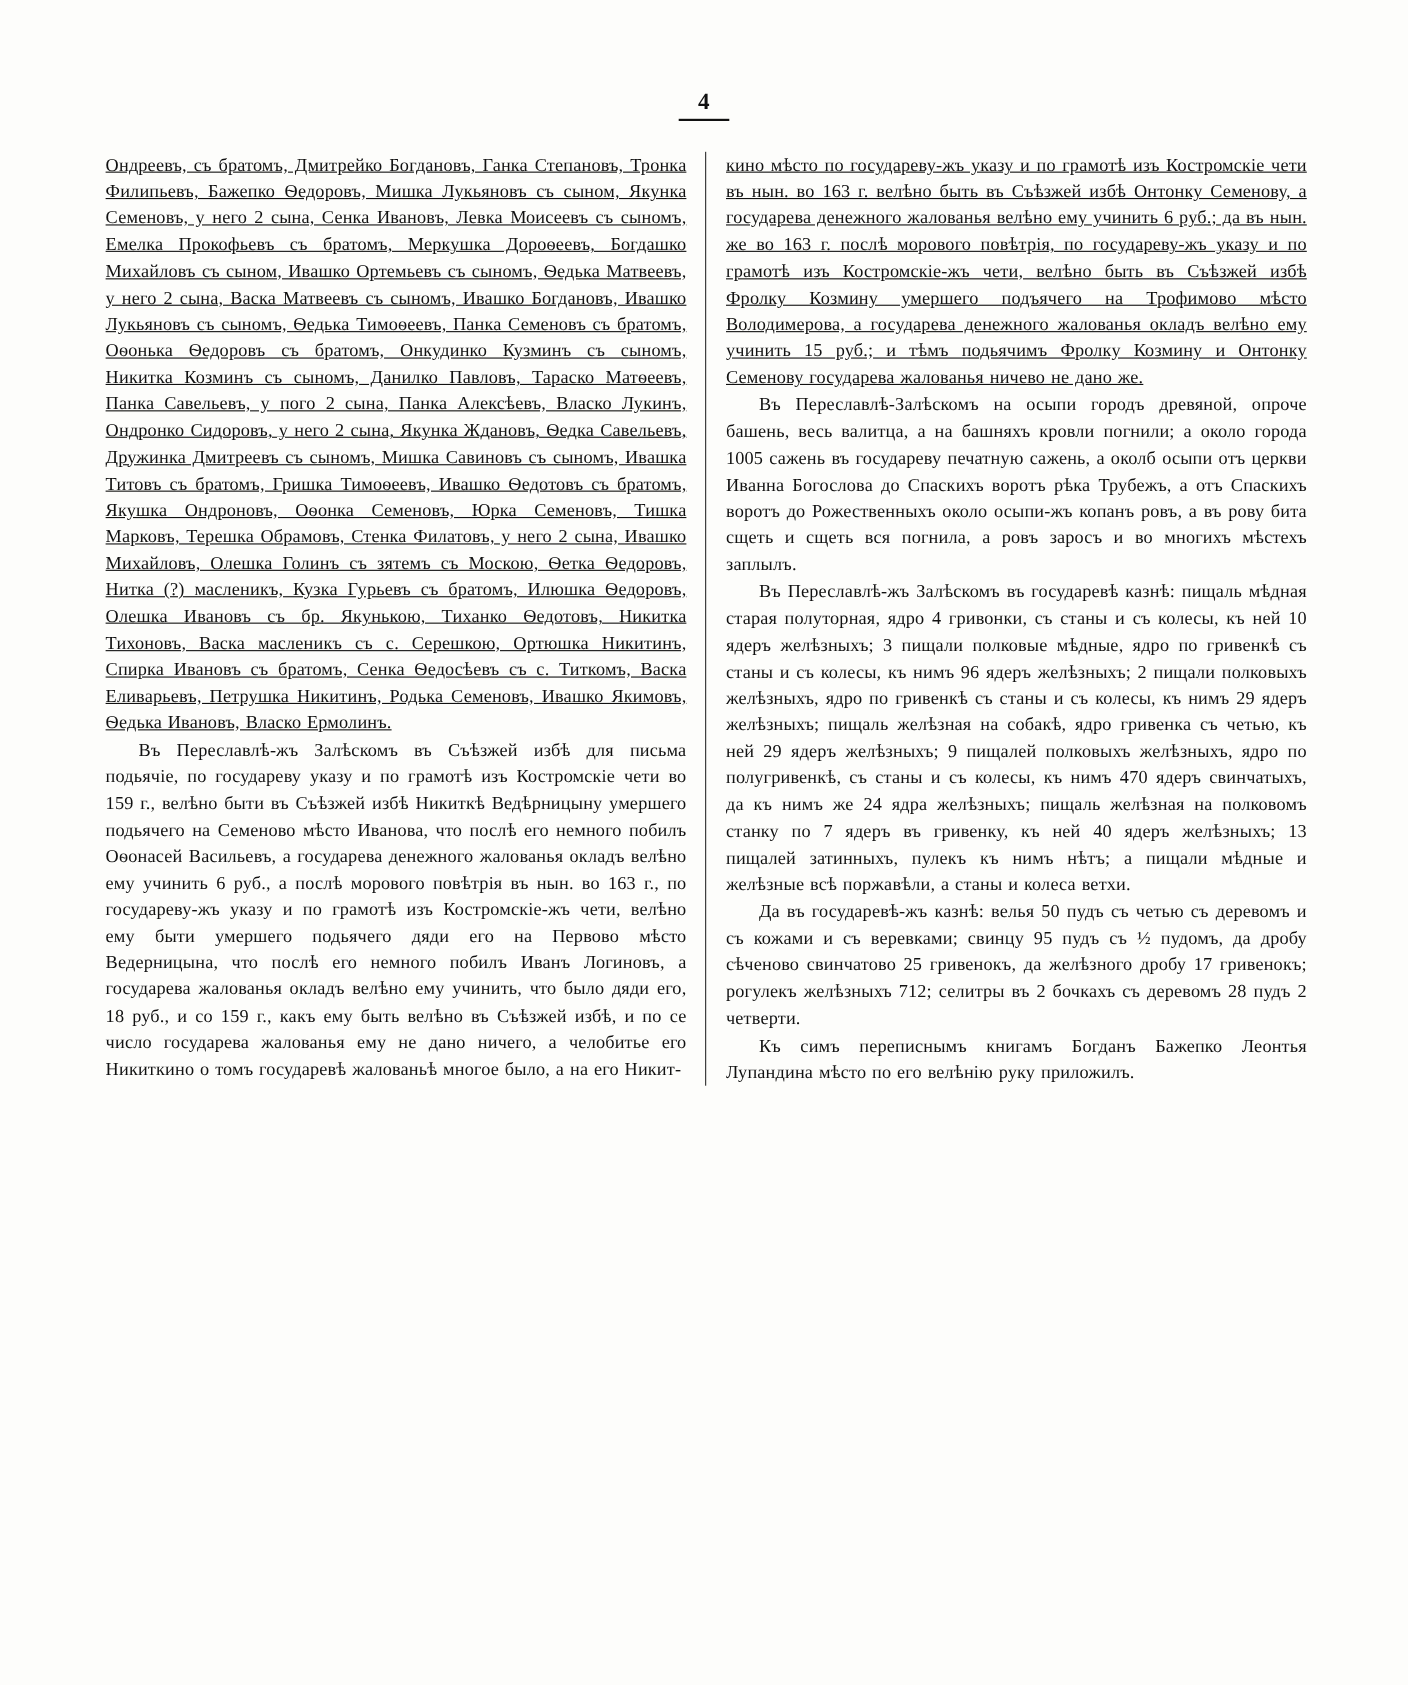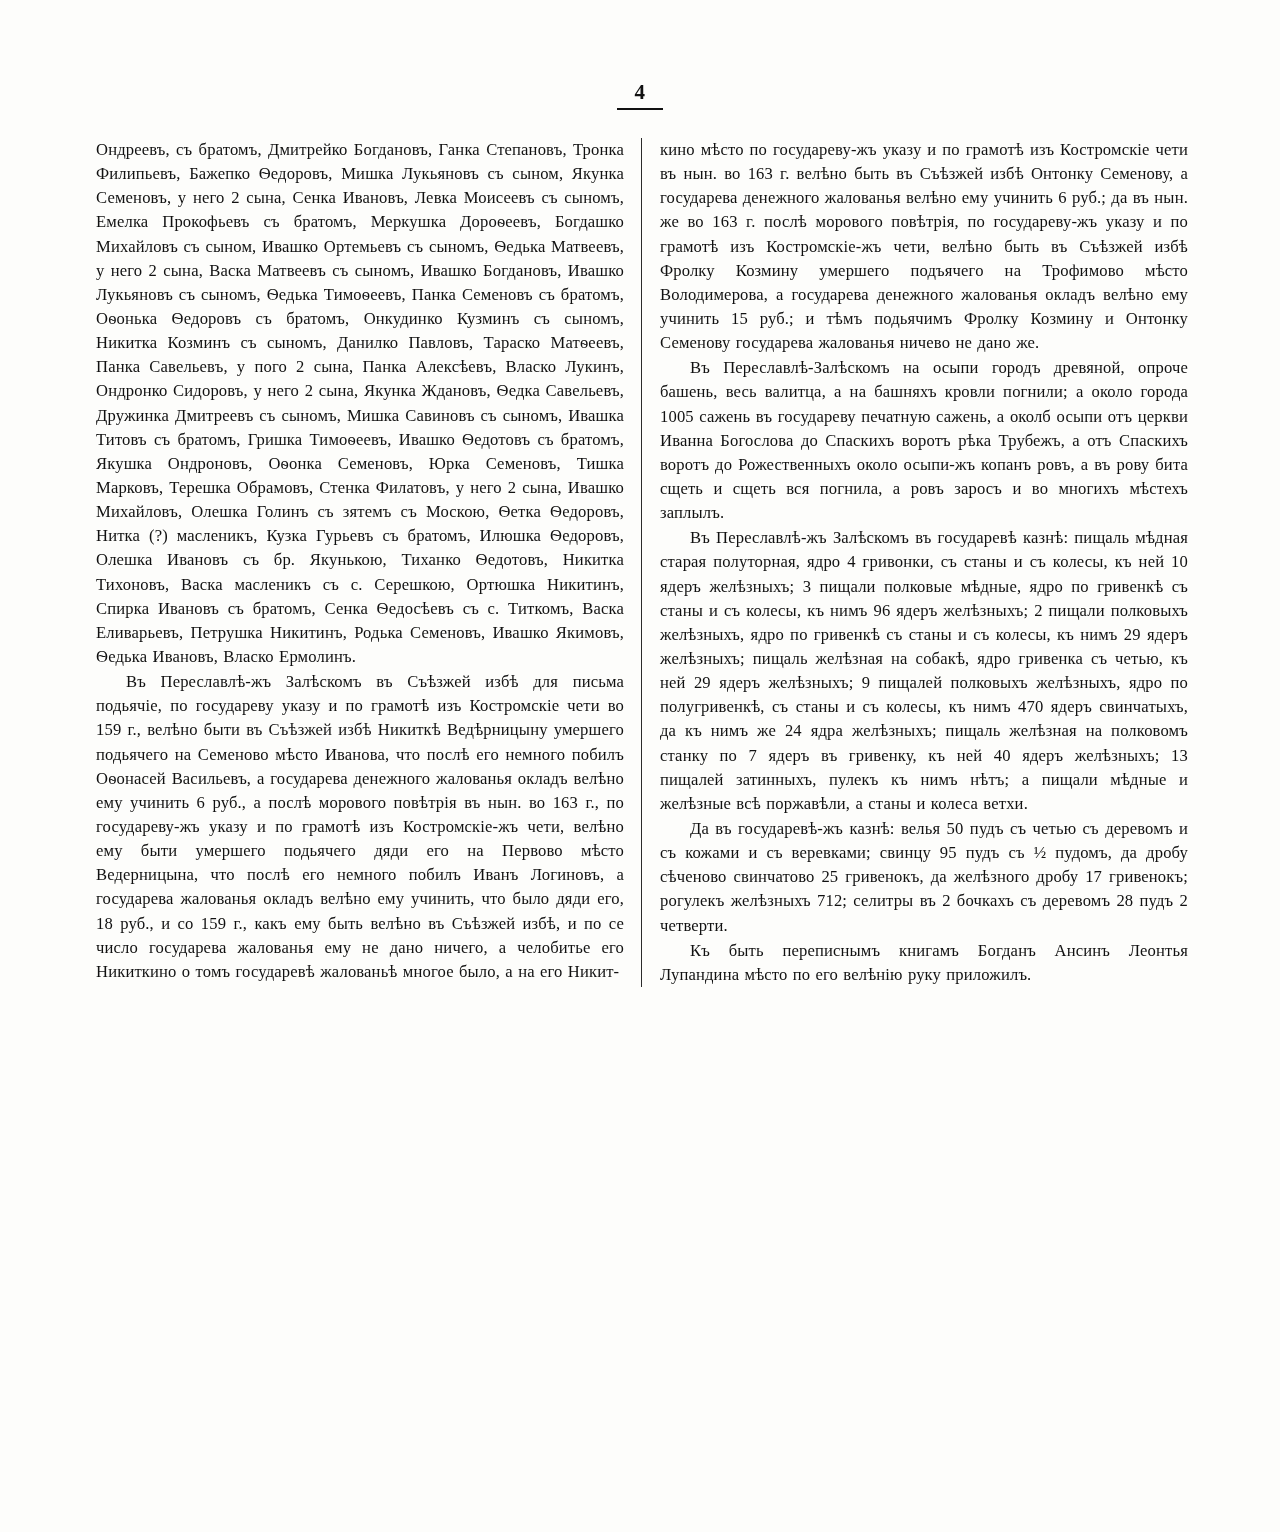--- a/index.html
+++ b/index.html
@@ -65,20 +65,21 @@
     padding-left: 18px;
   }
   p {
     margin: 0 0 0 0;
     text-indent: 30px;
     word-spacing: 1px;
     hyphens: manual;
   }
   p.no-indent {
     text-indent: 0;
+    text-decoration: underline;
   }
   .col p + p {
     margin-top: 1px;
   }
 </style>
 </head>
 <body>
 
 <div class="page">
 
@@ -91,17 +92,17 @@
     <div class="col left">
       <p class="no-indent">Ондреевъ, съ братомъ, Дмитрейко Богдановъ, Ганка Степановъ, Тронка Филипьевъ, Бажепко Ѳедоровъ, Мишка Лукьяновъ съ сыном, Якунка Семеновъ, у него 2 сына, Сенка Ивановъ, Левка Моисеевъ съ сыномъ, Емелка Прокофьевъ съ братомъ, Меркушка Дороѳеевъ, Богдашко Михайловъ съ сыном, Ивашко Ортемьевъ съ сыномъ, Ѳедька Матвеевъ, у него 2 сына, Васка Матвеевъ съ сыномъ, Ивашко Богдановъ, Ивашко Лукьяновъ съ сыномъ, Ѳедька Тимоѳеевъ, Панка Семеновъ съ братомъ, Оѳонька Ѳедоровъ съ братомъ, Онкудинко Кузминъ съ сыномъ, Никитка Козминъ съ сыномъ, Данилко Павловъ, Тараско Матѳеевъ, Панка Савельевъ, у пого 2 сына, Панка Алексѣевъ, Власко Лукинъ, Ондронко Сидоровъ, у него 2 сына, Якунка Ждановъ, Ѳедка Савельевъ, Дружинка Дмитреевъ съ сыномъ, Мишка Савиновъ съ сыномъ, Ивашка Титовъ съ братомъ, Гришка Тимоѳеевъ, Ивашко Ѳедотовъ съ братомъ, Якушка Ондроновъ, Оѳонка Семеновъ, Юрка Семеновъ, Тишка Марковъ, Терешка Обрамовъ, Стенка Филатовъ, у него 2 сына, Ивашко Михайловъ, Олешка Голинъ съ зятемъ съ Москою, Ѳетка Ѳедоровъ, Нитка (?) масленикъ, Кузка Гурьевъ съ братомъ, Илюшка Ѳедоровъ, Олешка Ивановъ съ бр. Якунькою, Тиханко Ѳедотовъ, Никитка Тихоновъ, Васка масленикъ съ с. Серешкою, Ортюшка Никитинъ, Спирка Ивановъ съ братомъ, Сенка Ѳедосѣевъ съ с. Титкомъ, Васка Еливарьевъ, Петрушка Никитинъ, Родька Семеновъ, Ивашко Якимовъ, Ѳедька Ивановъ, Власко Ермолинъ.</p>
       <p>Въ Переславлѣ-жъ Залѣскомъ въ Съѣзжей избѣ для письма подьячіе, по государеву указу и по грамотѣ изъ Костромскіе чети во 159 г., велѣно быти въ Съѣзжей избѣ Никиткѣ Ведѣрницыну умершего подьячего на Семеново мѣсто Иванова, что послѣ его немного побилъ Оѳонасей Васильевъ, а государева денежного жалованья окладъ велѣно ему учинить 6 руб., а послѣ морового повѣтрія въ нын. во 163 г., по государеву-жъ указу и по грамотѣ изъ Костромскіе-жъ чети, велѣно ему быти умершего подьячего дяди его на Первово мѣсто Ведерницына, что послѣ его немного побилъ Иванъ Логиновъ, а государева жалованья окладъ велѣно ему учинить, что было дяди его, 18 руб., и со 159 г., какъ ему быть велѣно въ Съѣзжей избѣ, и по се число государева жалованья ему не дано ничего, а челобитье его Никиткино о томъ государевѣ жалованьѣ многое было, а на его Никит-</p>
     </div>
 
     <div class="col right">
       <p class="no-indent">кино мѣсто по государеву-жъ указу и по грамотѣ изъ Костромскіе чети въ нын. во 163 г. велѣно быть въ Съѣзжей избѣ Онтонку Семенову, а государева денежного жалованья велѣно ему учинить 6 руб.; да въ нын. же во 163 г. послѣ морового повѣтрія, по государеву-жъ указу и по грамотѣ изъ Костромскіе-жъ чети, велѣно быть въ Съѣзжей избѣ Фролку Козмину умершего подъячего на Трофимово мѣсто Володимерова, а государева денежного жалованья окладъ велѣно ему учинить 15 руб.; и тѣмъ подьячимъ Фролку Козмину и Онтонку Семенову государева жалованья ничево не дано же.</p>
       <p>Въ Переславлѣ-Залѣскомъ на осыпи городъ древяной, опроче башень, весь валитца, а на башняхъ кровли погнили; а около города 1005 сажень въ государеву печатную сажень, а околб осыпи отъ церкви Иванна Богослова до Спаскихъ воротъ рѣка Трубежъ, а отъ Спаскихъ воротъ до Рожественныхъ около осыпи-жъ копанъ ровъ, а въ рову бита сщеть и сщеть вся погнила, а ровъ заросъ и во многихъ мѣстехъ заплылъ.</p>
       <p>Въ Переславлѣ-жъ Залѣскомъ въ государевѣ казнѣ: пищаль мѣдная старая полуторная, ядро 4 гривонки, съ станы и съ колесы, къ ней 10 ядеръ желѣзныхъ; 3 пищали полковые мѣдные, ядро по гривенкѣ съ станы и съ колесы, къ нимъ 96 ядеръ желѣзныхъ; 2 пищали полковыхъ желѣзныхъ, ядро по гривенкѣ съ станы и съ колесы, къ нимъ 29 ядеръ желѣзныхъ; пищаль желѣзная на собакѣ, ядро гривенка съ четью, къ ней 29 ядеръ желѣзныхъ; 9 пищалей полковыхъ желѣзныхъ, ядро по полугривенкѣ, съ станы и съ колесы, къ нимъ 470 ядеръ свинчатыхъ, да къ нимъ же 24 ядра желѣзныхъ; пищаль желѣзная на полковомъ станку по 7 ядеръ въ гривенку, къ ней 40 ядеръ желѣзныхъ; 13 пищалей затинныхъ, пулекъ къ нимъ нѣтъ; а пищали мѣдные и желѣзные всѣ поржавѣли, а станы и колеса ветхи.</p>
       <p>Да въ государевѣ-жъ казнѣ: велья 50 пудъ съ четью съ деревомъ и съ кожами и съ веревками; свинцу 95 пудъ съ ½ пудомъ, да дробу сѣченово свинчатово 25 гривенокъ, да желѣзного дробу 17 гривенокъ; рогулекъ желѣзныхъ 712; селитры въ 2 бочкахъ съ деревомъ 28 пудъ 2 четверти.</p>
-      <p>Къ быть переписнымъ книгамъ Богданъ Ансинъ Леонтья Лупандина мѣсто по его велѣнію руку приложилъ.</p>
+      <p>Къ симъ переписнымъ книгамъ Богданъ Бажепко Леонтья Лупандина мѣсто по его велѣнію руку приложилъ.</p>
     </div>
 
   </div>
 </div>
 
 </body></html>

